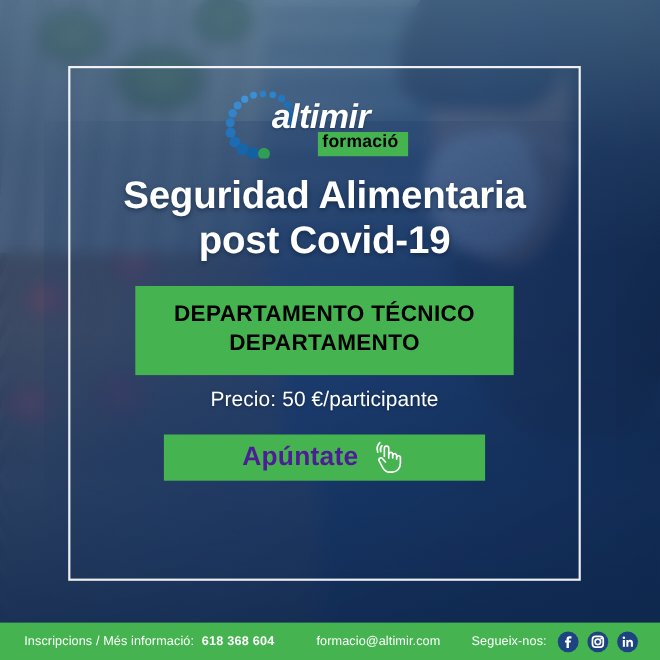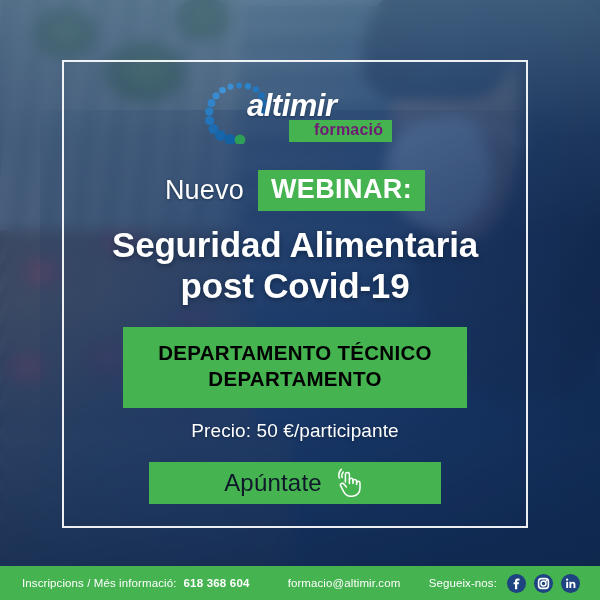--- a/index.html
+++ b/index.html
@@ -193,25 +193,25 @@
     font-style: italic;
     letter-spacing: -.5px;
     color: #ffffff;
     line-height: 1;
     text-shadow: 0 1px 2px rgba(8,24,48,.45);
   }
   .logo-sub {
     position: absolute;
     left: 84px; top: 38px;
     background: #45b450;
-    color: #701a75;
+    color: #000000;
     font-size: 16px;
     font-weight: bold;
     letter-spacing: .2px;
-    padding: 1px 9px 3px 25px;
+    padding: 1px 9px 3px 4px;
     line-height: 1.15;
   }
 
   
   .row-nuevo {
     margin-top: 26px;
     display: flex;
     align-items: center;
     justify-content: center;
     gap: 14px;
@@ -275,22 +275,22 @@
     width: 292px;
     height: 42px;
     display: flex;
     align-items: center;
     justify-content: center;
     gap: 10px;
     cursor: pointer;
   }
   .cta-label {
     font-size: 24px;
-    font-weight: normal;
-    color: #0f172a;
+    font-weight: bold;
+    color: #4c1d95;
     letter-spacing: .2px;
   }
   .cta-hand { width: 34px; height: 34px; display: block; }
 
   
   .footer {
     position: absolute;
     left: 0; right: 0; bottom: 0;
     height: 34px;
     background: #45b450;
@@ -364,24 +364,20 @@
         <circle cx="4.6" cy="38.5" r="4.6" fill="#2374ba"></circle>
         <circle cx="8.5" cy="47" r="5.0" fill="#1d6cb2"></circle>
         <circle cx="15.5" cy="53.5" r="5.4" fill="#1766aa"></circle>
         <circle cx="25" cy="57.5" r="5.6" fill="#1360a2"></circle>
         <circle cx="35" cy="57.8" r="5.4" fill="#2f9e57"></circle>
       </svg>
       <div class="logo-wordmark">altimir</div>
       <div class="logo-sub">formació</div>
     </div>
 
-    <div class="row-nuevo">
-      <div class="nuevo">Nuevo</div>
-      <div class="webinar">WEBINAR:</div>
-    </div>
 
     <div class="title">
       <div>Seguridad Alimentaria</div>
       <div>post Covid-19</div>
     </div>
 
     <div class="dept-banner">
       <div>DEPARTAMENTO TÉCNICO</div>
       <div>DEPARTAMENTO</div>
     </div>

